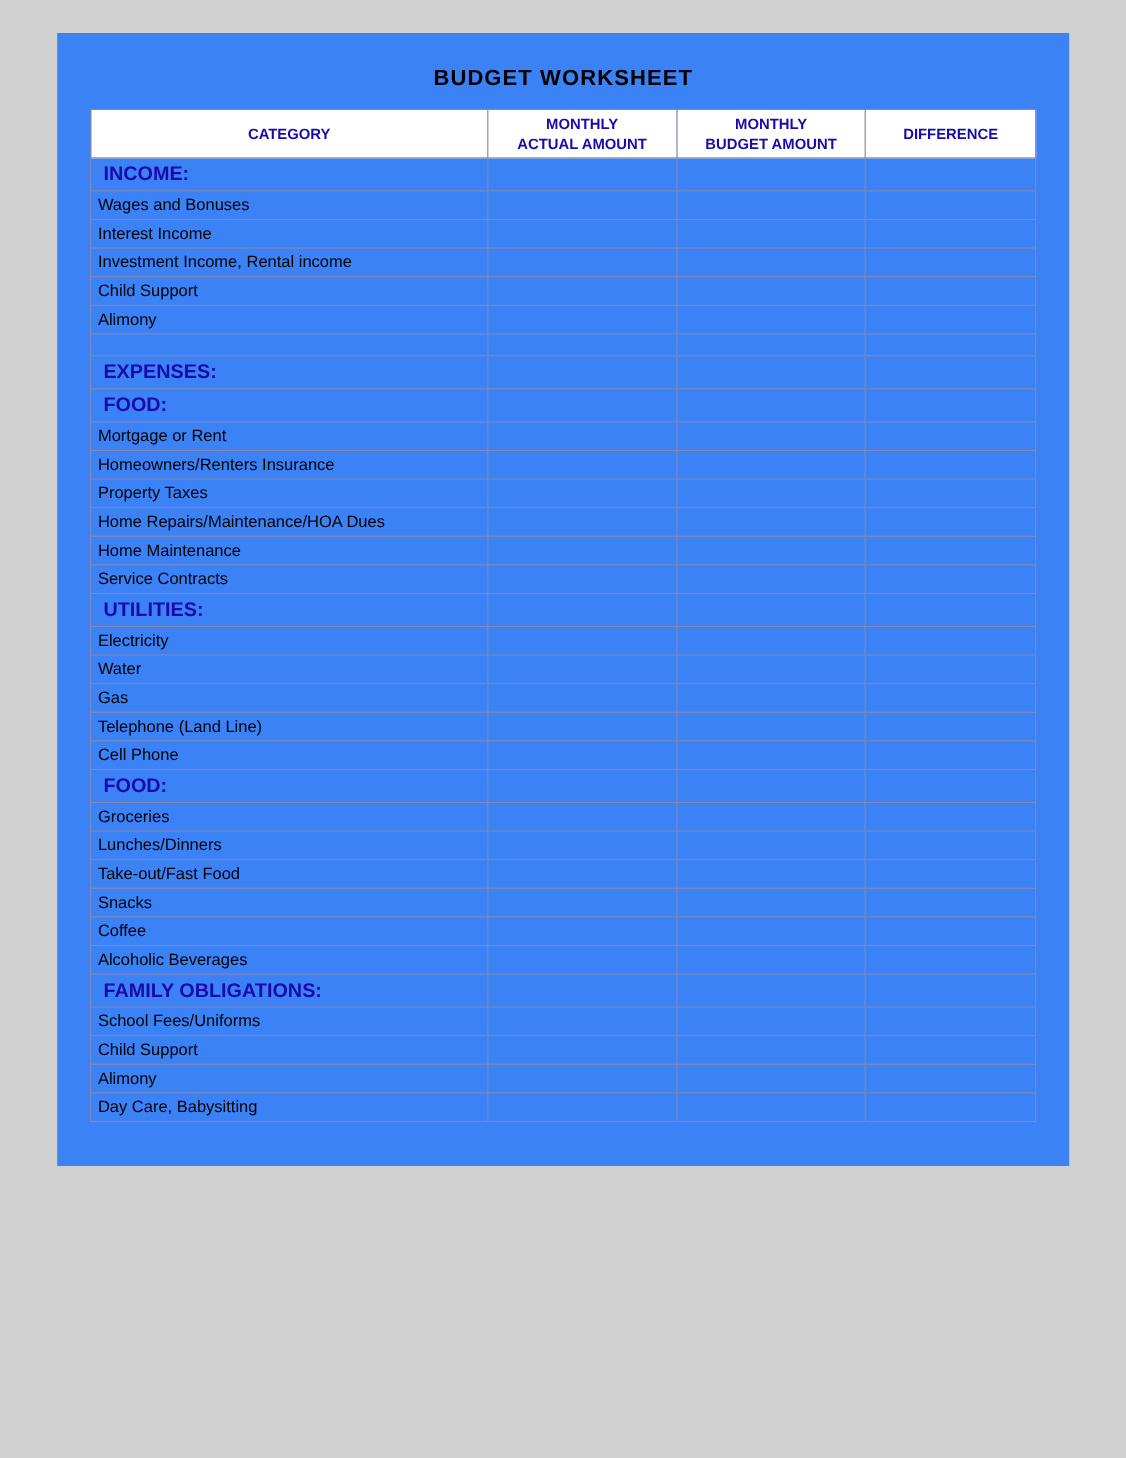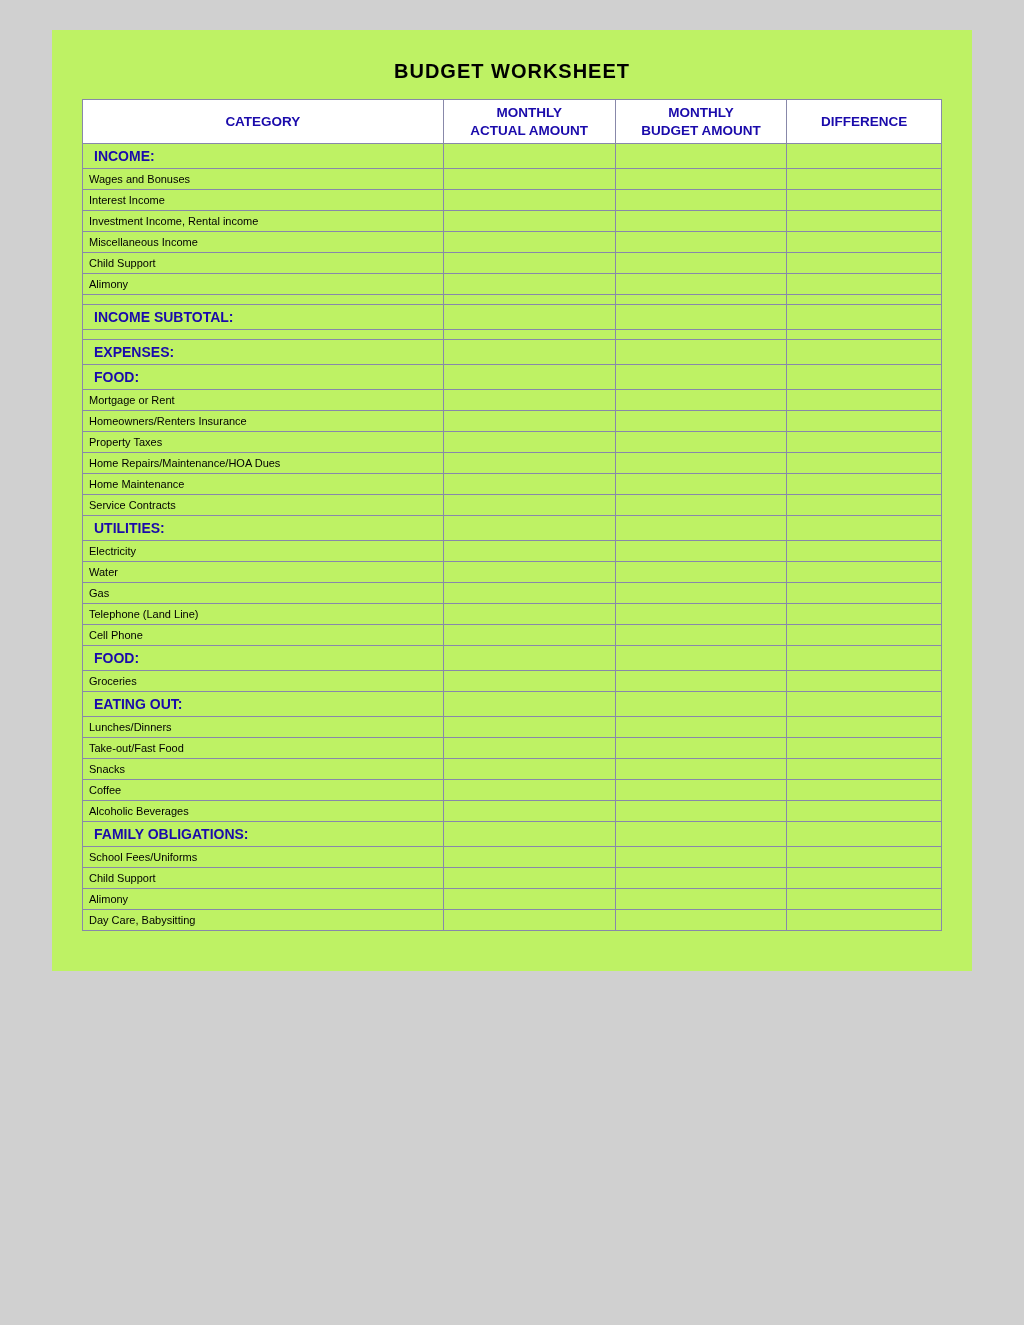--- a/index.html
+++ b/index.html
@@ -6,21 +6,21 @@
     body {
       background: #d0d0d0;
       display: flex;
       justify-content: center;
       align-items: flex-start;
       padding: 30px 20px;
       font-family: Arial, sans-serif;
       min-height: 1325px;
     }
     .page {
-      background: #bef264;
+      background: #3b82f6;
       width: 920px;
       padding: 30px 30px 40px 30px;
     }
     .page-title {
       text-align: center;
       font-size: 20px;
       font-weight: bold;
       color: #000000;
       margin-bottom: 16px;
       letter-spacing: 1px;
@@ -41,26 +41,26 @@
       font-weight: bold;
       text-align: center;
       font-size: 13.5px;
       line-height: 1.3;
     }
     thead th.cat-header {
       text-align: center;
     }
     td.category-cell {
       color: #000000;
-      font-size: 11px;
+      font-size: 15px;
     }
     td.section-header {
       color: #1a0aab;
       font-weight: bold;
-      font-size: 14px;
+      font-size: 18px;
       padding-left: 11px;
     }
     tr.spacer-row td {
       height: 10px;
       border-left: 1px solid #8888aa;
       border-right: 1px solid #8888aa;
       border-top: none;
       border-bottom: none;
     }
     .col-category { width: 42%; }
@@ -101,49 +101,37 @@
           <td></td>
           <td></td>
         </tr>
         <tr>
           <td class="category-cell">Investment Income, Rental income</td>
           <td></td>
           <td></td>
           <td></td>
         </tr>
         <tr>
-          <td class="category-cell">Miscellaneous Income</td>
-          <td></td>
-          <td></td>
-          <td></td>
-        </tr>
-        <tr>
           <td class="category-cell">Child Support</td>
           <td></td>
           <td></td>
           <td></td>
         </tr>
         <tr>
           <td class="category-cell">Alimony</td>
           <td></td>
           <td></td>
           <td></td>
         </tr>
         <tr class="spacer-row">
           <td></td>
           <td></td>
           <td></td>
           <td></td>
         </tr>
-        <tr>
-          <td class="category-cell section-header">INCOME SUBTOTAL:</td>
-          <td></td>
-          <td></td>
-          <td></td>
-        </tr>
         <tr class="spacer-row">
           <td></td>
           <td></td>
           <td></td>
           <td></td>
         </tr>
         <tr>
           <td class="category-cell section-header">EXPENSES:</td>
           <td></td>
           <td></td>
@@ -228,26 +216,20 @@
           <td></td>
         </tr>
         <tr>
           <td class="category-cell section-header">FOOD:</td>
           <td></td>
           <td></td>
           <td></td>
         </tr>
         <tr>
           <td class="category-cell">Groceries</td>
-          <td></td>
-          <td></td>
-          <td></td>
-        </tr>
-        <tr>
-          <td class="category-cell section-header">EATING OUT:</td>
           <td></td>
           <td></td>
           <td></td>
         </tr>
         <tr>
           <td class="category-cell">Lunches/Dinners</td>
           <td></td>
           <td></td>
           <td></td>
         </tr>

